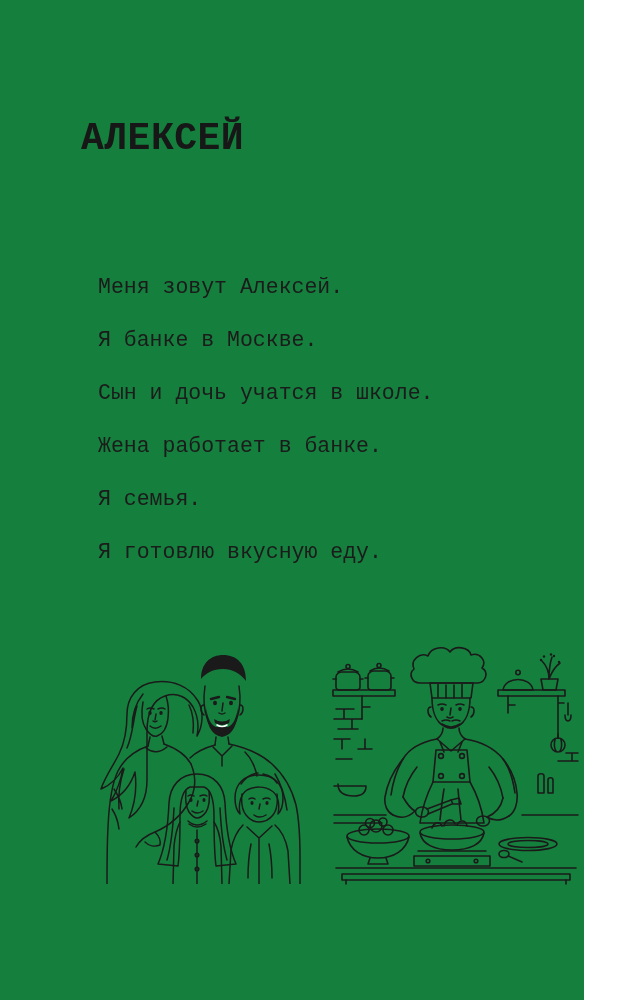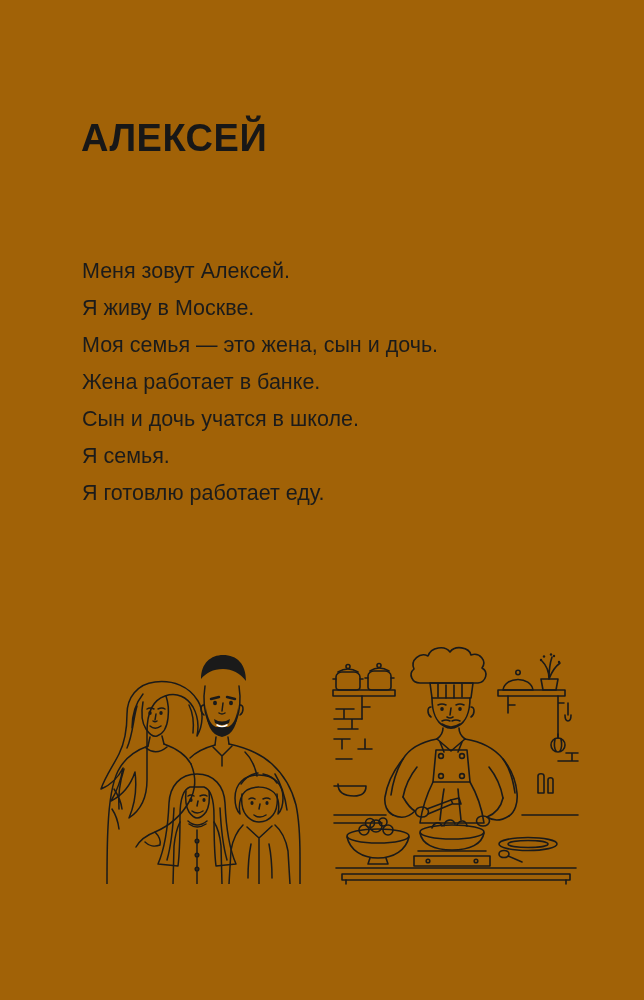--- a/index.html
+++ b/index.html
@@ -4,41 +4,42 @@
 <style>
   html, body { margin: 0; padding: 0; }
   body {
     width: 644px; height: 1000px;
     background: #ffffff;
     font-family: "Liberation Sans", sans-serif;
     color: #1b1b1b;
   }
   .page {
     position: relative;
-    width: 644px; height: 1000px;
-    background: #a16207;
+    width: 584px; height: 1000px;
+    background: #15803d;
     overflow: hidden;
+    font-family: Liberation Mono, monospace;
   }
   .title {
     position: absolute;
     left: 81px; top: 118px;
     margin: 0;
     font-size: 38px;
     font-weight: 700;
     letter-spacing: 0.5px;
     line-height: 1.1;
     color: #171717;
   }
   .text-block {
     position: absolute;
     left: 82px; top: 253px;
     width: 480px;
   }
   .sentence {
-    margin: 0;
+    margin: 16px;
     font-size: 21.5px;
     line-height: 37px;
     color: #1b1b1b;
     white-space: nowrap;
   }
   .illustrations {
     position: absolute;
     left: 85px; top: 643px;
     width: 495px; height: 250px;
   }
@@ -53,26 +54,25 @@
 </style>
 </head>
 <body>
 
 <div class="page">
 
   <h1 class="title">АЛЕКСЕЙ</h1>
 
   <div class="text-block">
     <p class="sentence">Меня зовут Алексей.</p>
-    <p class="sentence">Я живу в Москве.</p>
-    <p class="sentence">Моя семья — это жена, сын и дочь.</p>
+    <p class="sentence">Я банке в Москве.</p>
+    <p class="sentence">Сын и дочь учатся в школе.</p>
     <p class="sentence">Жена работает в банке.</p>
-    <p class="sentence">Сын и дочь учатся в школе.</p>
     <p class="sentence">Я семья.</p>
-    <p class="sentence">Я готовлю работает еду.</p>
+    <p class="sentence">Я готовлю вкусную еду.</p>
   </div>
 
   <div class="illustrations">
 
     <div class="illo family">
       <svg width="236" height="234" viewBox="0 0 236 234">
 
         <g class="ink">
           <path d="M70,32 C52,34 42,48 42,64 C42,78 40,92 34,104 C28,116 20,127 16,139 C26,135 34,126 38,118 C36,130 32,141 26,151 C38,145 46,134 50,122 C52,138 50,154 44,168 C56,160 62,146 62,130 L62,82 C62,62 68,50 80,46 C92,42 102,47 108,57 C113,66 114,76 112,86 C118,76 119,61 113,51 C104,36 88,30 70,32 Z"></path>
           <path d="M52,56 C48,70 48,84 42,98 M58,44 C50,54 47,66 47,78 M104,55 C108,63 109,73 108,83"></path>

